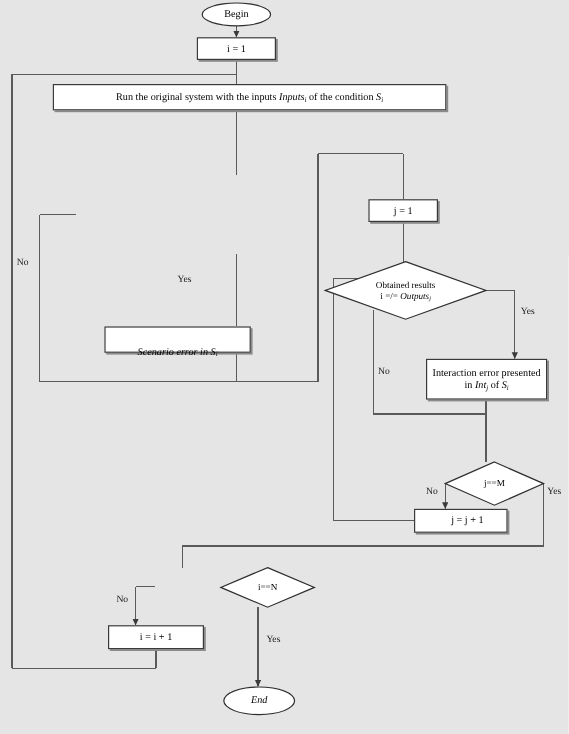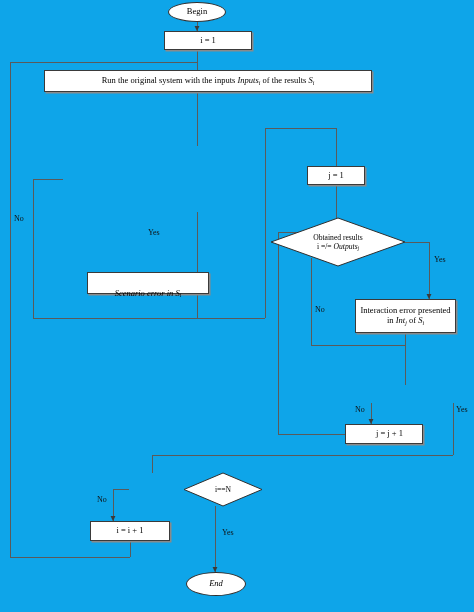--- a/index.html
+++ b/index.html
@@ -9,21 +9,21 @@
     background: #ffffff;
   }
   body {
     font-family: "Liberation Serif", serif;
     color: #000000;
   }
   #chart-root {
     position: relative;
     width: 474px;
     height: 612px;
-    background: #0ea5e9;
+    background: #e5e5e5;
     overflow: hidden;
   }
   #wires {
     position: absolute;
     left: 0;
     top: 0;
     width: 474px;
     height: 612px;
   }
   .node {
@@ -154,27 +154,27 @@
       <path d="M10,62 L197,62"></path>
 
       <path d="M215,506 L215,572" marker-end="url(#arrow)"></path>
     </g>
   </svg>
 
   <div class="node term" style="left:168px; top:2px; width:58px; height:20px;">
     <span>Begin</span>
   </div>
 
-  <div class="node proc" style="left:164px; top:31px; width:88px; height:19px;text-align:center;">
+  <div class="node proc" style="left:164px; top:31px; width:66px; height:19px;text-align:center;">
     <span>i = 1</span>
   </div>
 
   <div class="node proc" style="left:44px; top:70px; width:328px; height:22px;">
     <span class="nowrap">
-      <span>Run the original system with the inputs </span><span class="it">Inputs</span><sub class="it">i</sub><span> of the results </span><span class="it">S</span><sub class="it">i</sub>
+      <span>Run the original system with the inputs </span><span class="it">Inputs</span><sub class="it">i</sub><span> of the condition </span><span class="it">S</span><sub class="it">i</sub>
     </span>
   </div>
 
 
   <span class="edge-label" style="left:14px; top:214px;">No</span>
   <span class="edge-label" style="left:148px; top:228px;">Yes</span>
 
   <div class="node proc" style="left:87px; top:272px; width:122px; height:22px;">
     <span class="it nowrap">
       <span>Scenario error in </span><span>S</span><sub>i</sub>
@@ -200,20 +200,28 @@
   <span class="edge-label" style="left:315px; top:305px;">No</span>
   <span class="edge-label" style="left:434px; top:255px;">Yes</span>
 
   <div class="node proc" style="left:355px; top:299px; width:101px; height:34px;">
     <span>
       <span>Interaction error presented</span>
       <span class="nowrap"><span>in </span><span class="it">Int</span><sub class="it">j</sub><span> of </span><span class="it">S</span><sub class="it">i</sub></span>
     </span>
   </div>
 
+  <div class="diamond-wrap" style="left:371px; top:385px; width:82px; height:36px;">
+    <svg width="82" height="36" viewBox="0 0 82 36" xmlns="http://www.w3.org/2000/svg">
+      <polygon points="41,0 82,18 41,36 0,18" fill="#ffffff" stroke="#2f2f2f" stroke-width="1"></polygon>
+    </svg>
+    <div class="diamond-label">
+      <span>j==M</span>
+    </div>
+  </div>
 
   <span class="edge-label" style="left:355px; top:405px;">No</span>
   <span class="edge-label" style="left:456px; top:405px;">Yes</span>
 
   <div class="node proc" style="left:345px; top:424px; width:78px; height:20px;padding-left:11px;">
     <span>j = j + 1</span>
   </div>
 
   <div class="diamond-wrap" style="left:184px; top:473px; width:78px; height:33px;">
     <svg width="78" height="33" viewBox="0 0 78 33" xmlns="http://www.w3.org/2000/svg">

